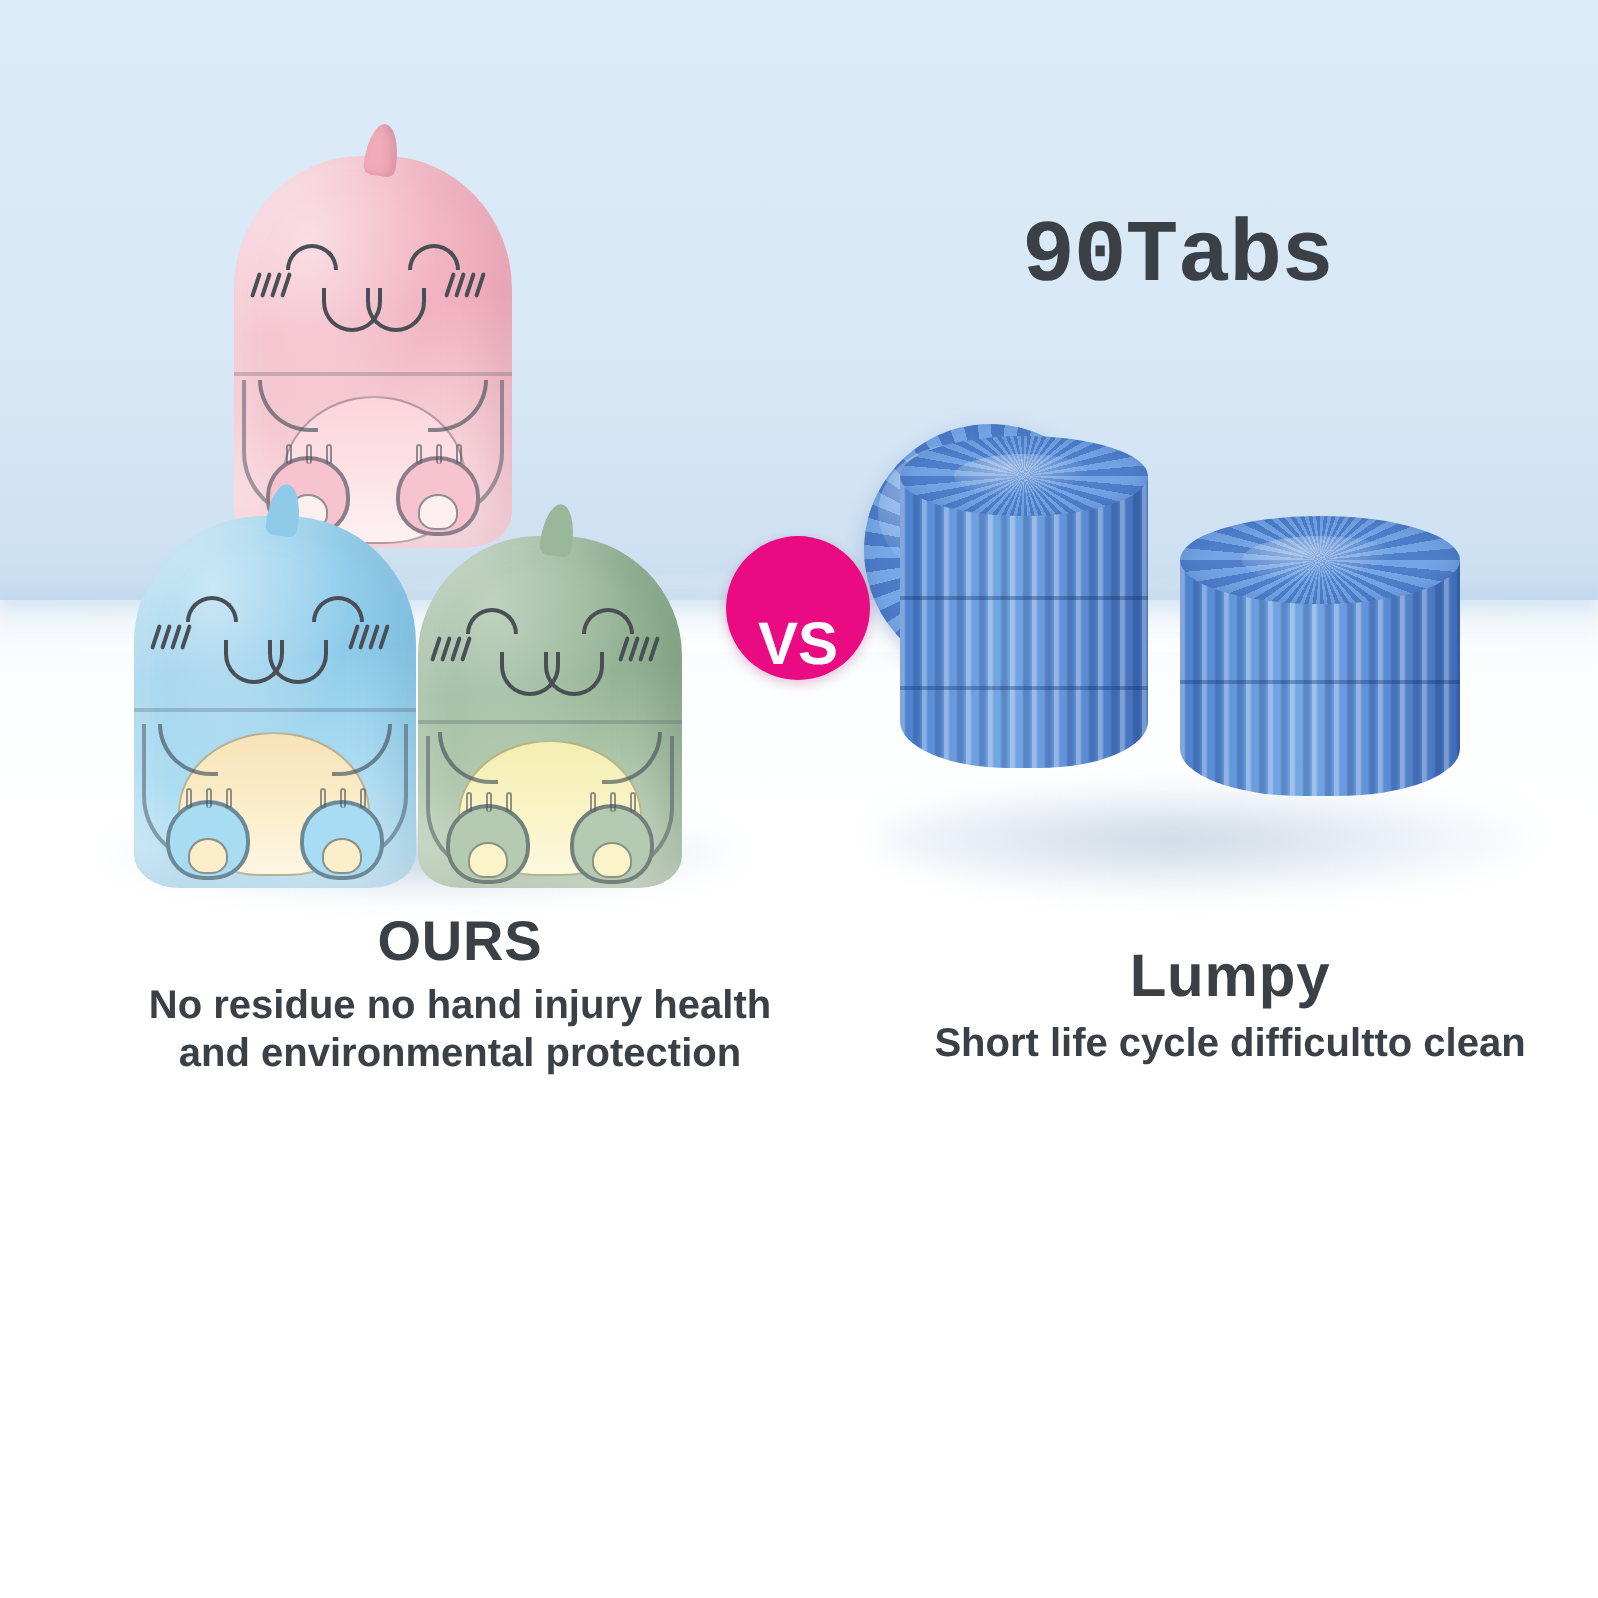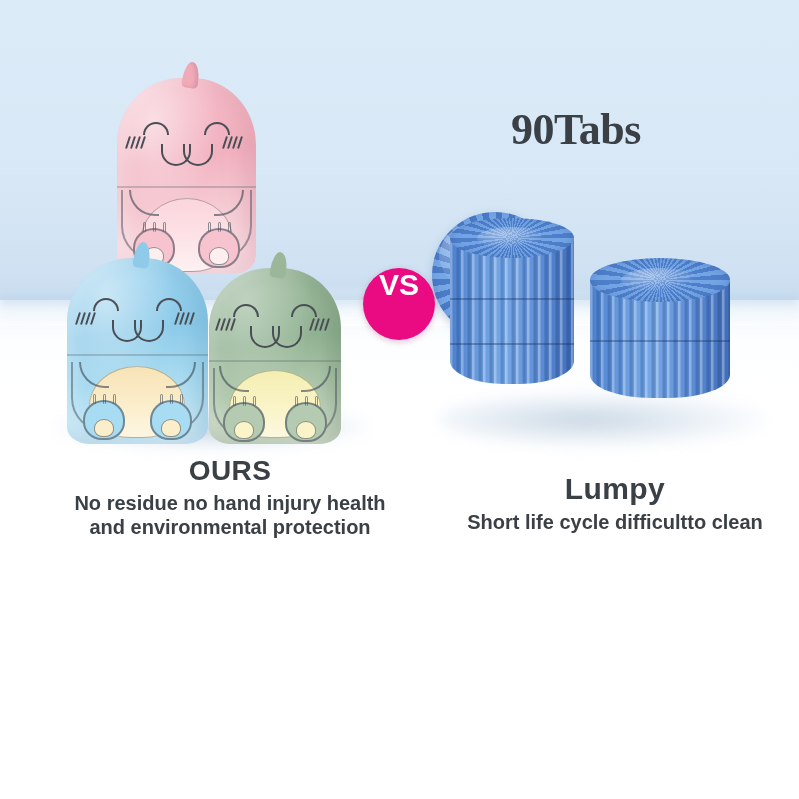--- a/index.html
+++ b/index.html
@@ -223,29 +223,29 @@
     position:absolute; left:8%; top:6%; width:60%; height:52%;
     border-radius:50%;
     background:radial-gradient(ellipse at 34% 28%, rgba(255,255,255,.40) 0%, rgba(255,255,255,0) 70%);
   }
 
   
   .tabs-heading{
     position:absolute; left:511px; top:104px;
     font-size:44px; font-weight:700; color:#3b4046;
     letter-spacing:-.5px;
-    font-family:Liberation Serif, serif;
+    font-family:Liberation Mono, monospace;
   }
 
   .vs-badge{
     position:absolute; left:363px; top:268px;
     width:72px; height:72px; border-radius:50%;
     background:#ea0a82;
     z-index:9;
-    display:flex; align-items:flex-start; justify-content:center;
+    display:flex; align-items:flex-end; justify-content:center;
     box-shadow:0 2px 6px rgba(160,20,100,.25);
   }
   .vs-badge span{
     color:#fff; font-weight:700; font-size:30px; letter-spacing:0px;
     font-family:"Liberation Sans", sans-serif;
   }
 
   .caption{ position:absolute; text-align:center; color:#3b4046; }
   .caption .title{
     font-size:28px; font-weight:700; letter-spacing:.4px; margin-bottom:4px;

